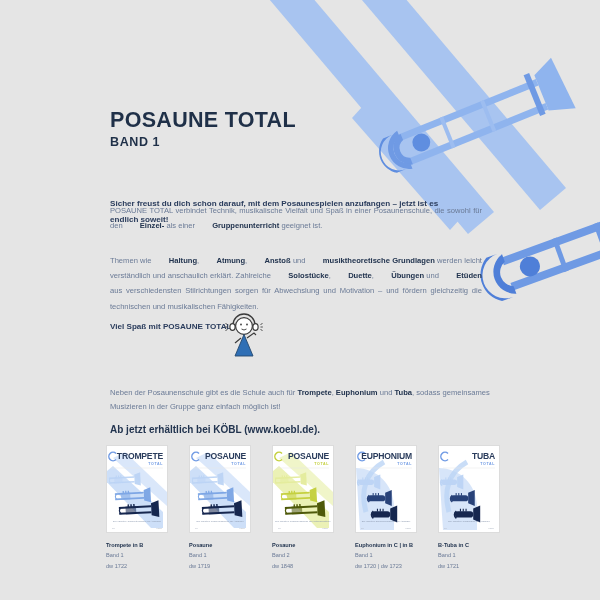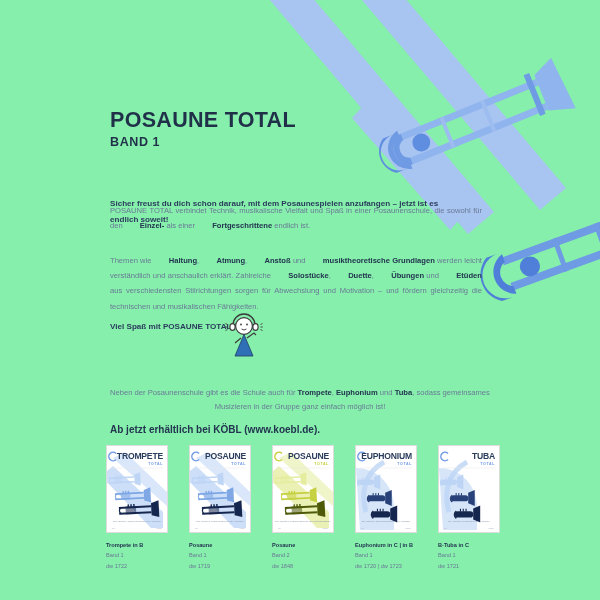--- a/index.html
+++ b/index.html
@@ -13,21 +13,21 @@
     position: relative;
     overflow: hidden;
     font-family: "Liberation Sans", sans-serif;
     color: #5b6b88;
   }
 
   
   #page {
     position: absolute;
     inset: 0;
-    background: #86efac;
+    background: #e5e5e5;
     overflow: hidden;
   }
 
   
   #bg-art {
     position: absolute;
     left: 0; top: 0;
     width: 600px; height: 600px;
     pointer-events: none;
   }
@@ -97,21 +97,20 @@
     width: 40px; height: 48px;
   }
 
   .para-lower {
     position: absolute;
     left: 110px;
     width: 380px;
     font-size: 7.6px;
     line-height: 1.85;
     color: #6a7a96;
-    text-align: center;
   }
   .para-lower b { color: #22344f; font-weight: bold; }
   #para3 { top: 386px; }
 
   .avail {
     position: absolute;
     left: 110px; top: 424px;
     font-size: 10px;
     font-weight: bold;
     color: #22344f;
@@ -207,21 +206,21 @@
     </g>
   </svg>
 
   <div id="content">
 
     <div class="title">POSAUNE TOTAL</div>
     <div class="subtitle">BAND 1</div>
 
     <div class="lead">Sicher freust du dich schon darauf, mit dem Posaunespielen anzufangen – jetzt ist es endlich soweit!</div>
 
-    <div class="para" id="para1"><span>POSAUNE TOTAL verbindet Technik, musikalische Vielfalt und Spaß in einer Posaunenschule, die sowohl für den </span><b>Einzel-</b><span> als einer </span><b>Fortgeschrittene</b><span> endlich ist.</span></div>
+    <div class="para" id="para1"><span>POSAUNE TOTAL verbindet Technik, musikalische Vielfalt und Spaß in einer Posaunenschule, die sowohl für den </span><b>Einzel-</b><span> als einer </span><b>Gruppenunterricht</b><span> geeignet ist.</span></div>
     <div class="para" id="para2"><span>Themen wie </span><b>Haltung</b><span>, </span><b>Atmung</b><span>, </span><b>Anstoß</b><span> und </span><b>musiktheoretische Grundlagen</b><span> werden leicht verständlich und anschaulich erklärt. Zahlreiche </span><b>Solostücke</b><span>, </span><b>Duette</b><span>, </span><b>Übungen</b><span> und </span><b>Etüden</b><span> aus verschiedensten Stilrichtungen sorgen für Abwechslung und Motivation – und fördern gleichzeitig die technischen und musikalischen Fähigkeiten.</span></div>
 
     <div class="viel-spass">Viel Spaß mit POSAUNE TOTAL!</div>
 
     <svg id="mascot" viewBox="0 0 40 48" xmlns="http://www.w3.org/2000/svg">
 
       <path d="M 9,15 A 11,11 0 0 1 31,15" fill="none" stroke="#3b3b3b" stroke-width="1.3"></path>
 
       <ellipse cx="8.5" cy="17" rx="2.6" ry="3.4" fill="#ffffff" stroke="#3b3b3b" stroke-width="1.2"></ellipse>
       <ellipse cx="31.5" cy="17" rx="2.6" ry="3.4" fill="#ffffff" stroke="#3b3b3b" stroke-width="1.2"></ellipse>

